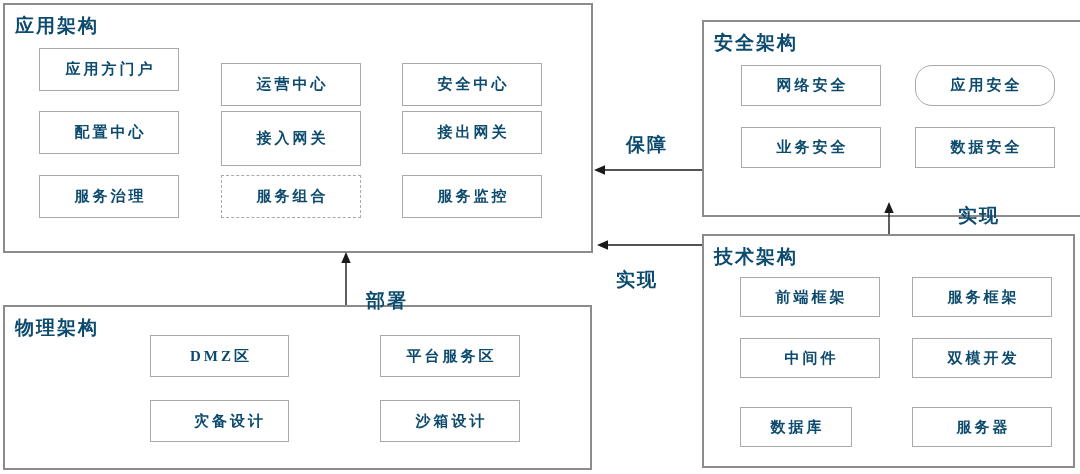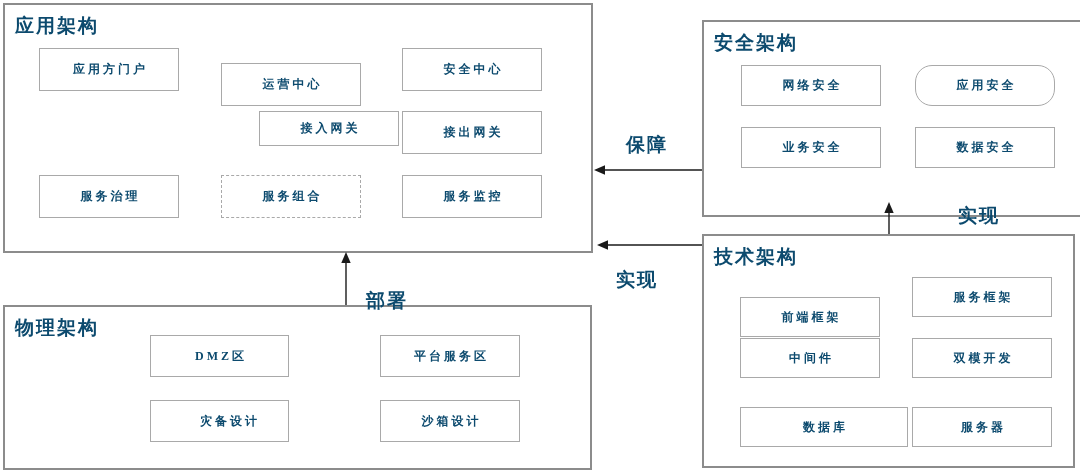--- a/index.html
+++ b/index.html
@@ -28,21 +28,21 @@
     white-space: nowrap;
   }
   .node {
     position: absolute;
     box-sizing: border-box;
     border: 1.6px solid #a9a9a9;
     background: #ffffff;
     display: flex;
     align-items: center;
     justify-content: center;
-    font-size: 12px;
+    font-size: 15px;
     font-weight: 700;
     letter-spacing: 3px;
     text-indent: 3px;
     white-space: nowrap;
   }
   .node.dashed { border-style: dashed; }
   .edge-label {
     position: absolute;
     font-size: 19px;
     font-weight: 700;
@@ -60,43 +60,44 @@
 </style>
 </head>
 <body>
 
 <div class="stage">
 
   <div class="container" style="left:3px; top:3px; width:590px; height:250px;">
     <div class="container-title">应用架构</div>
     <div class="node" style="left:34px;  top:43px;  width:140px; height:43px;">应用方门户</div>
     <div class="node" style="left:216px; top:58px;  width:140px; height:43px;">运营中心</div>
-    <div class="node" style="left:397px; top:43px;  width:140px; height:43px;">安全中心</div>
-    <div class="node" style="left:216px; top:106px; width:140px; height:35px;margin-left:38px;">接入网关</div>
+    <div class="node" style="left:397px; top:58px;  width:140px; height:43px;">安全中心</div>
+    <div class="node" style="left:34px;  top:106px; width:140px; height:43px;">配置中心</div>
+    <div class="node" style="left:216px; top:106px; width:140px; height:55px;">接入网关</div>
     <div class="node" style="left:397px; top:106px; width:140px; height:43px;">接出网关</div>
     <div class="node dashed" style="left:216px; top:170px; width:140px; height:43px;">服务组合</div>
     <div class="node" style="left:34px;  top:170px; width:140px; height:43px;">服务治理</div>
     <div class="node" style="left:397px; top:170px; width:140px; height:43px;">服务监控</div>
   </div>
 
   <div class="container" style="left:702px; top:20px; width:416px; height:197px;">
     <div class="container-title">安全架构</div>
     <div class="node" style="left:37px;  top:43px;  width:140px; height:41px;">网络安全</div>
     <div class="node" style="left:211px; top:43px;  width:140px; height:41px;border-radius:17px;">应用安全</div>
     <div class="node" style="left:37px;  top:105px; width:140px; height:41px;">业务安全</div>
     <div class="node" style="left:211px; top:105px; width:140px; height:41px;">数据安全</div>
   </div>
 
   <div class="container" style="left:702px; top:234px; width:373px; height:234px;">
     <div class="container-title">技术架构</div>
-    <div class="node" style="left:36px;  top:41px;  width:140px; height:40px;margin-top:20px;">前端框架</div>
+    <div class="node" style="left:36px;  top:41px;  width:140px; height:40px;">前端框架</div>
     <div class="node" style="left:208px; top:41px;  width:140px; height:40px;">服务框架</div>
     <div class="node" style="left:36px;  top:102px; width:140px; height:40px;">中间件</div>
     <div class="node" style="left:208px; top:102px; width:140px; height:40px;">双模开发</div>
-    <div class="node" style="left:36px;  top:171px; width:168px; height:40px;">数据库</div>
+    <div class="node" style="left:36px;  top:171px; width:112px; height:40px;">数据库</div>
     <div class="node" style="left:208px; top:171px; width:140px; height:40px;">服务器</div>
   </div>
 
   <div class="container" style="left:3px; top:305px; width:589px; height:165px;">
     <div class="container-title">物理架构</div>
     <div class="node" style="left:145px; top:28px; width:139px; height:42px;">DMZ区</div>
     <div class="node" style="left:375px; top:28px; width:140px; height:42px;">平台服务区</div>
     <div class="node" style="left:145px; top:93px; width:139px; height:42px;padding-left:18px;">灾备设计</div>
     <div class="node" style="left:375px; top:93px; width:140px; height:42px;">沙箱设计</div>
   </div>

